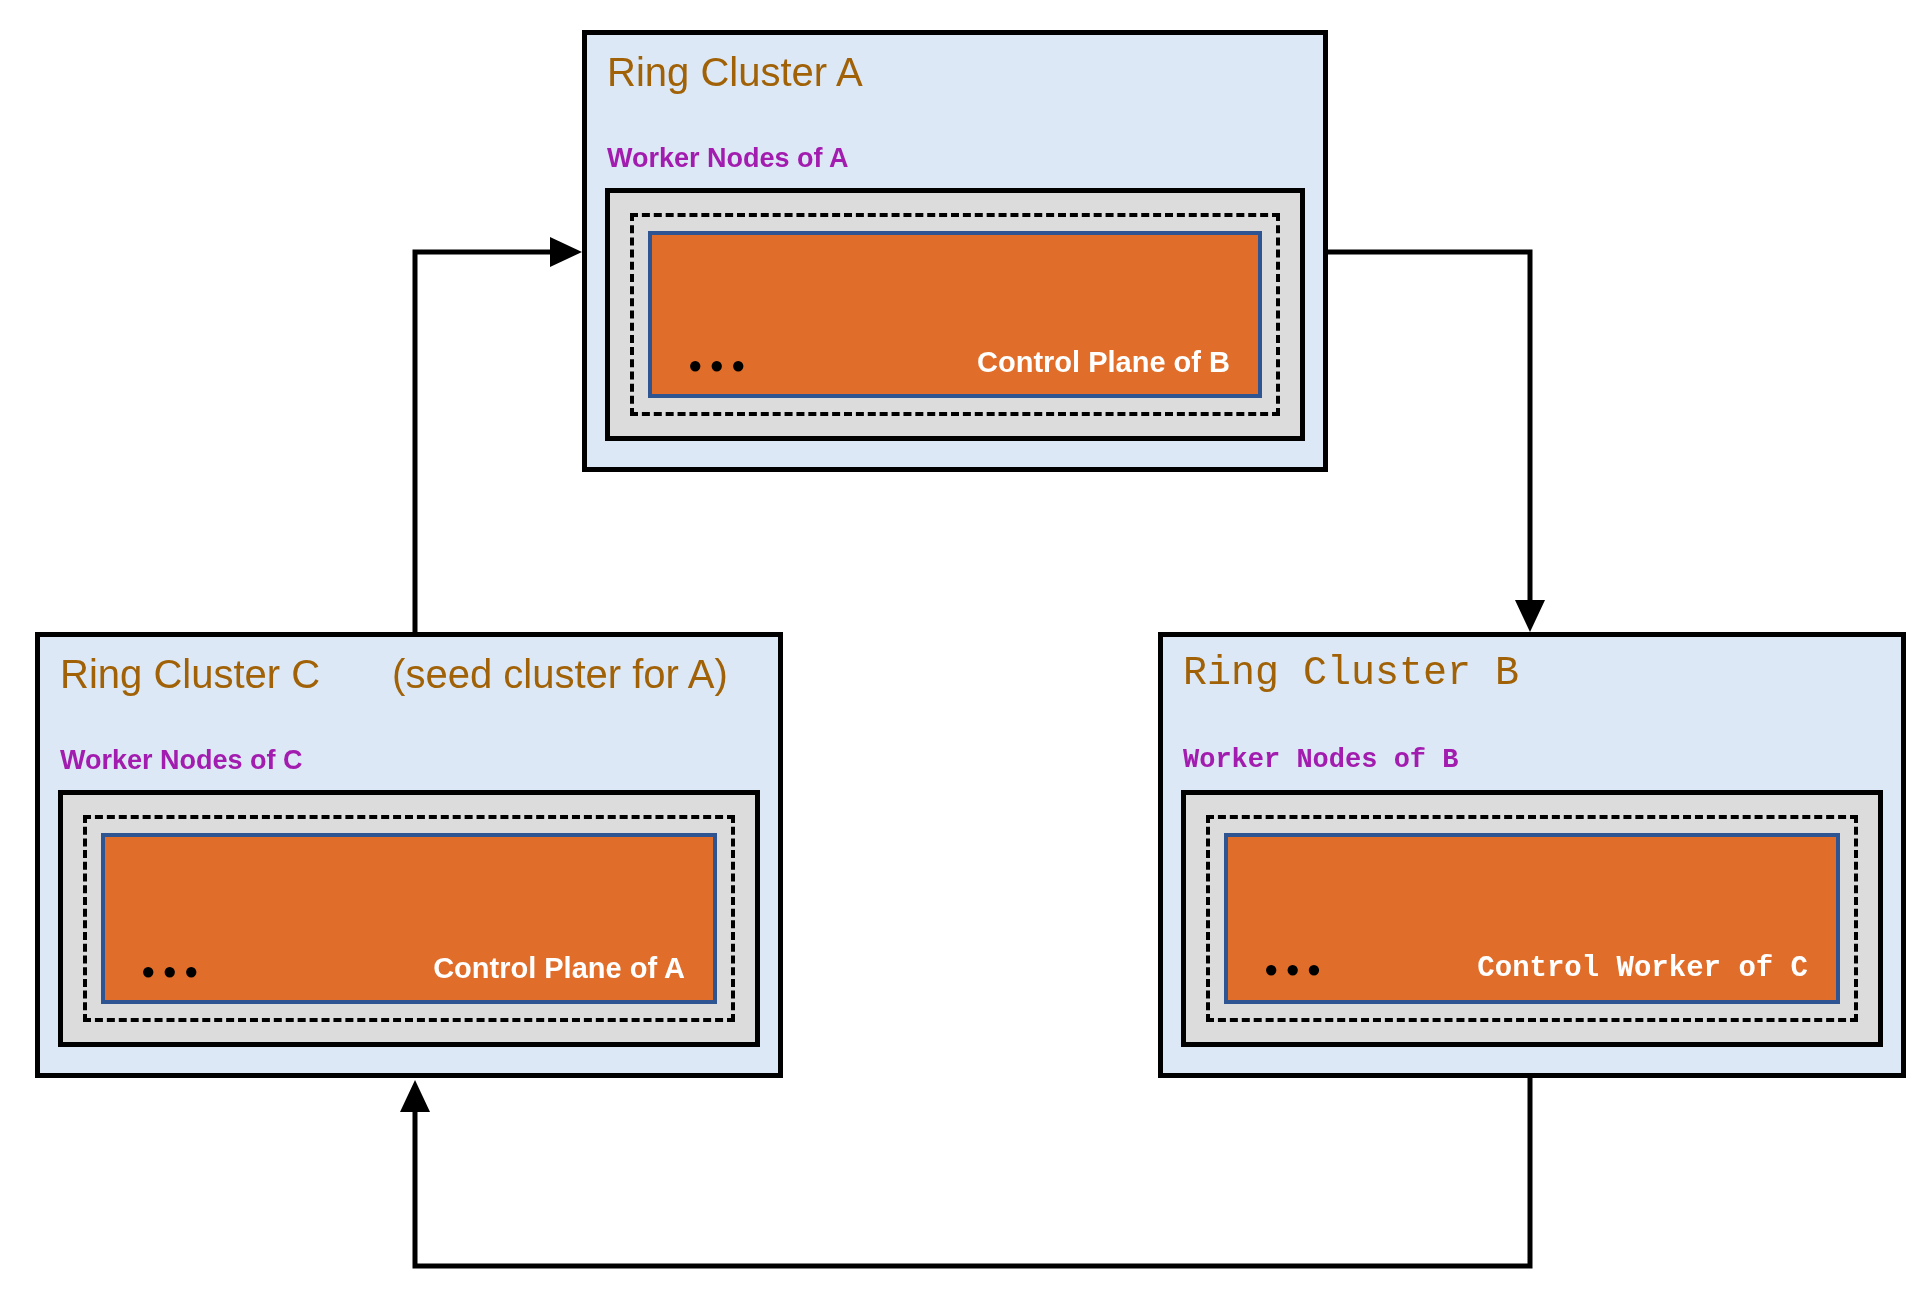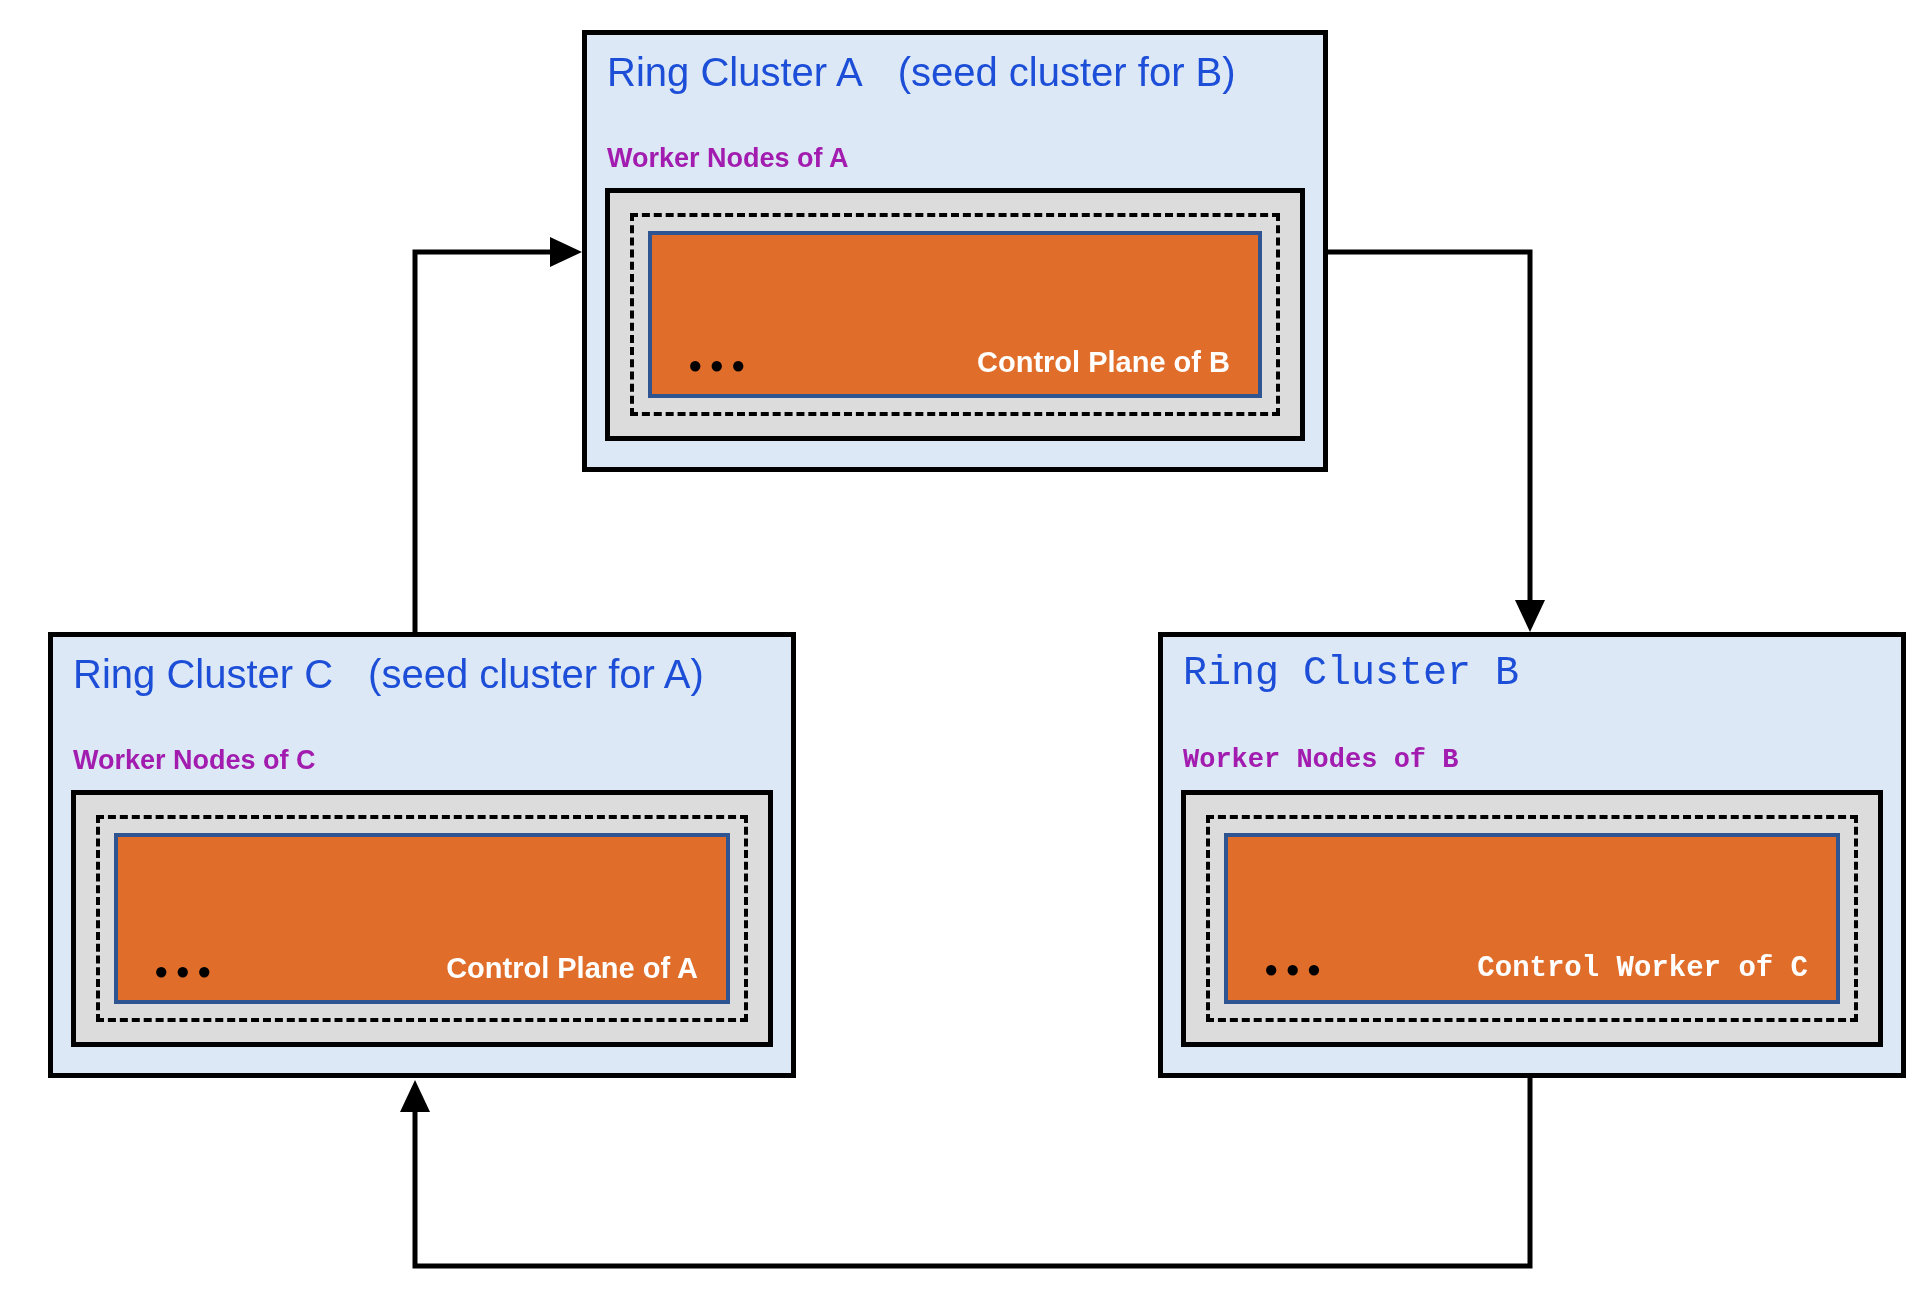--- a/index.html
+++ b/index.html
@@ -11,31 +11,31 @@
     background: #ffffff;
     overflow: hidden;
   }
   .cluster {
     position: absolute;
     background: #dce8f5;
     border: 5px solid #000000;
     box-sizing: border-box;
   }
   #cluster-a { left: 582px; top: 30px;  width: 746px; height: 442px; }
-  #cluster-c { left: 48px;  top: 632px; width: 748px; height: 446px; }
+  #cluster-c { left: 35px;  top: 632px; width: 748px; height: 446px; }
   #cluster-b { left: 1158px;top: 632px; width: 748px; height: 446px; font-family: Liberation Mono, monospace; }
 
   .cluster-title {
     position: absolute;
     left: 20px; top: 14px; right: 12px;
     display: flex;
-    gap: 35px;
+    gap: 72px;
     font-size: 40px;
     font-weight: 400;
-    color: #1d4ed8;
+    color: #a16207;
     white-space: nowrap;
     line-height: 1.15;
   }
   .worker-label {
     position: absolute;
     left: 20px; top: 108px;
     font-size: 27px;
     font-weight: 700;
     color: #a21caf;
   }
@@ -88,21 +88,20 @@
   #edges-svg polygon { fill: #000000; stroke: none; }
 </style>
 </head>
 <body>
 
 <div id="canvas">
 
   <div class="cluster" id="cluster-a">
     <div class="cluster-title">
       <span>Ring Cluster A</span>
-      <span>(seed cluster for B)</span>
     </div>
     <div class="worker-label">Worker Nodes of A</div>
     <div class="node-panel">
       <div class="dashed-zone">
         <div class="control-plane">
           <span class="dots">●●●</span>
           <span class="cp-label">Control Plane of B</span>
         </div>
       </div>
     </div>

